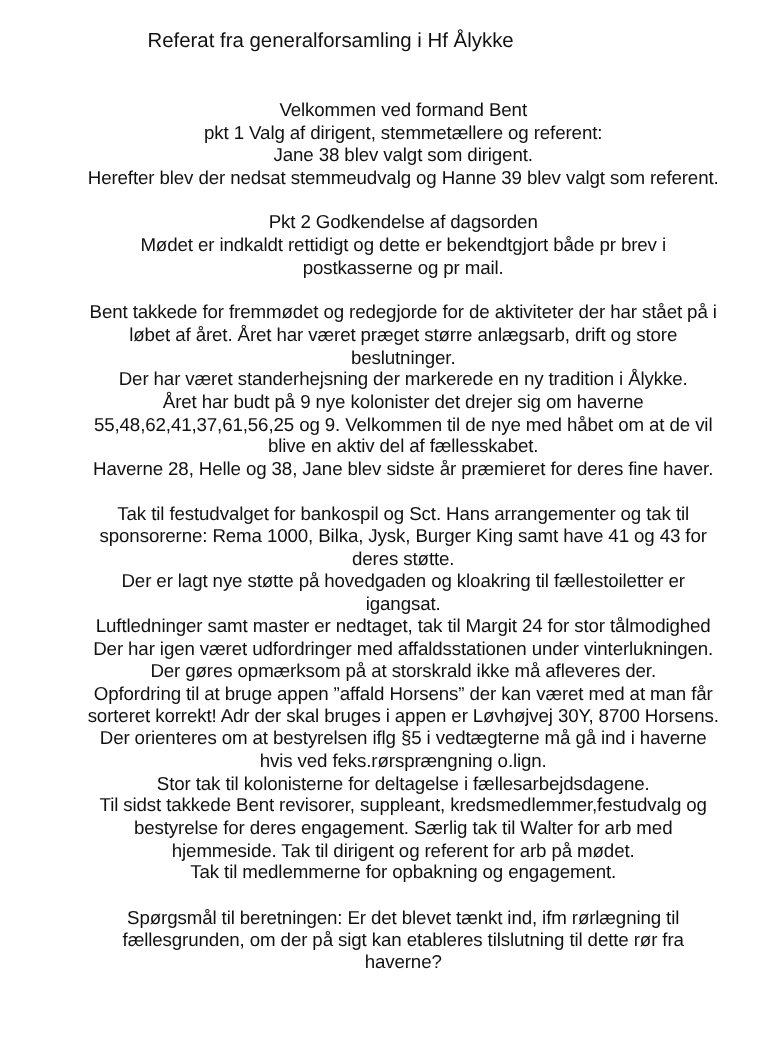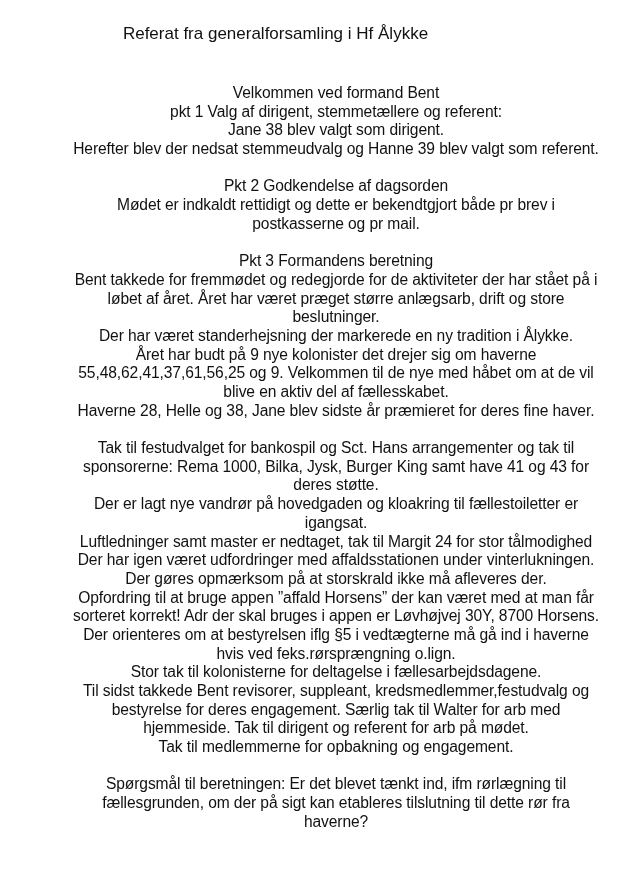--- a/index.html
+++ b/index.html
@@ -34,36 +34,35 @@
     <div class="line">Herefter blev der nedsat stemmeudvalg og Hanne 39 blev valgt som referent.</div>
   </div>
   <div class="blank"></div>
   <div>
     <div class="line">Pkt 2 Godkendelse af dagsorden</div>
     <div class="line">Mødet er indkaldt rettidigt og dette er bekendtgjort både pr brev i</div>
     <div class="line">postkasserne og pr mail.</div>
   </div>
   <div class="blank"></div>
   <div>
-    <div class="line">Pkt 3 Formandens beretning</div>
     <div class="line">Bent takkede for fremmødet og redegjorde for de aktiviteter der har stået på i</div>
     <div class="line">løbet af året. Året har været præget større anlægsarb, drift og store</div>
     <div class="line">beslutninger.</div>
     <div class="line">Der har været standerhejsning der markerede en ny tradition i Ålykke.</div>
     <div class="line">Året har budt på 9 nye kolonister det drejer sig om haverne</div>
     <div class="line">55,48,62,41,37,61,56,25 og 9. Velkommen til de nye med håbet om at de vil</div>
     <div class="line">blive en aktiv del af fællesskabet.</div>
     <div class="line">Haverne 28, Helle og 38, Jane blev sidste år præmieret for deres fine haver.</div>
   </div>
   <div class="blank"></div>
   <div>
     <div class="line">Tak til festudvalget for bankospil og Sct. Hans arrangementer og tak til</div>
     <div class="line">sponsorerne: Rema 1000, Bilka, Jysk, Burger King samt have 41 og 43 for</div>
     <div class="line">deres støtte.</div>
-    <div class="line">Der er lagt nye vandrør på hovedgaden og kloakring til fællestoiletter er</div>
+    <div class="line">Der er lagt nye støtte på hovedgaden og kloakring til fællestoiletter er</div>
     <div class="line">igangsat.</div>
     <div class="line">Luftledninger samt master er nedtaget, tak til Margit 24 for stor tålmodighed</div>
     <div class="line">Der har igen været udfordringer med affaldsstationen under vinterlukningen.</div>
     <div class="line">Der gøres opmærksom på at storskrald ikke må afleveres der.</div>
     <div class="line">Opfordring til at bruge appen ”affald Horsens” der kan været med at man får</div>
     <div class="line">sorteret korrekt! Adr der skal bruges i appen er Løvhøjvej 30Y, 8700 Horsens.</div>
     <div class="line">Der orienteres om at bestyrelsen iflg §5 i vedtægterne må gå ind i haverne</div>
     <div class="line">hvis ved feks.rørsprængning o.lign.</div>
     <div class="line">Stor tak til kolonisterne for deltagelse i fællesarbejdsdagene.</div>
     <div class="line">Til sidst takkede Bent revisorer, suppleant, kredsmedlemmer,festudvalg og</div>

